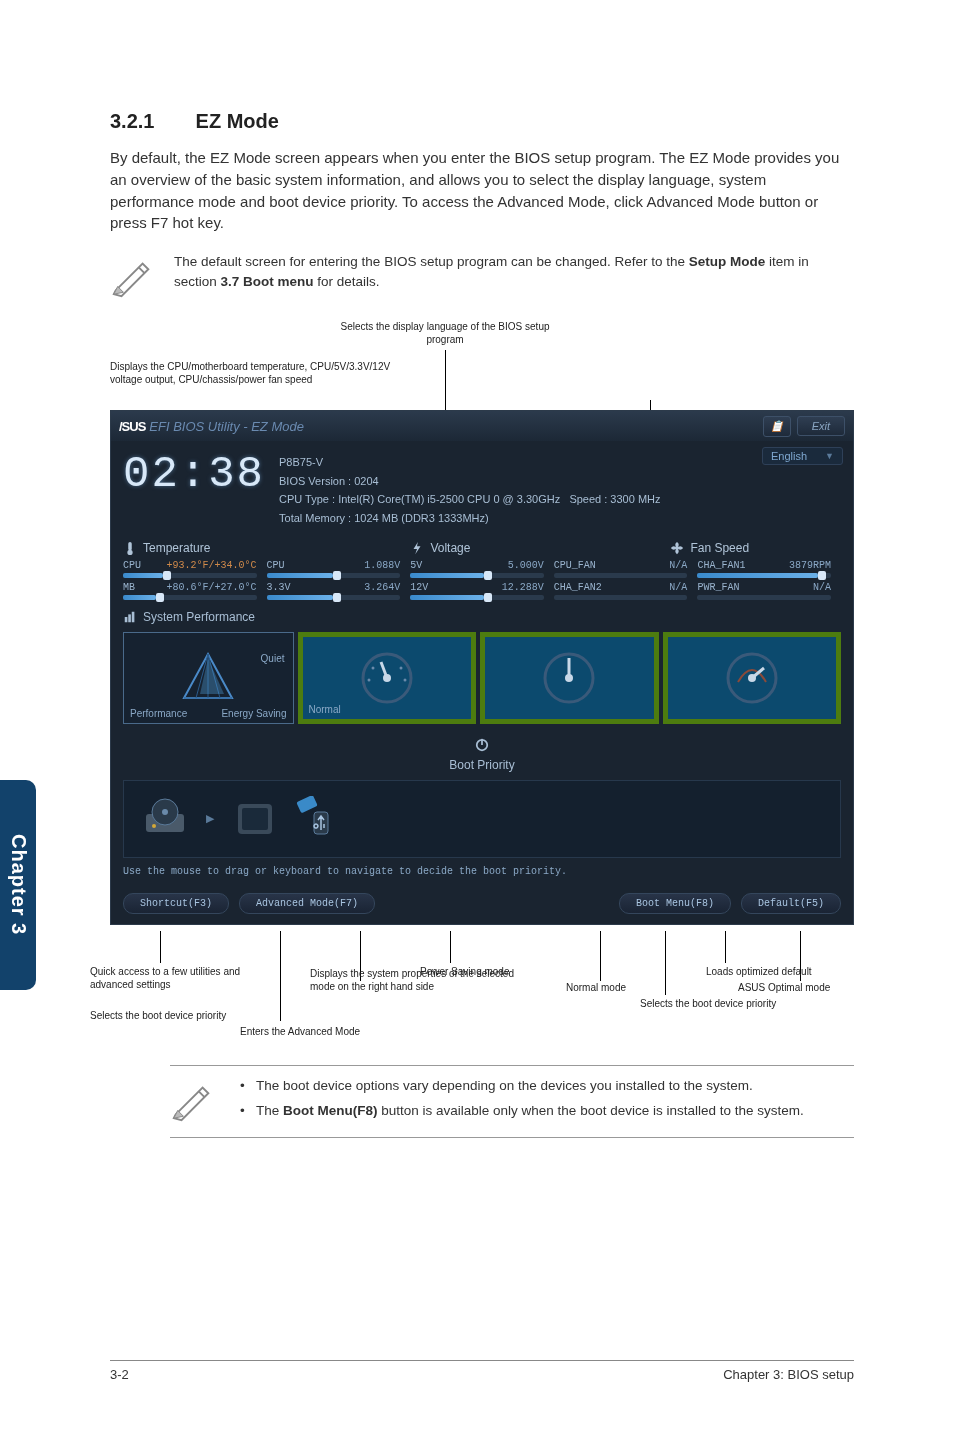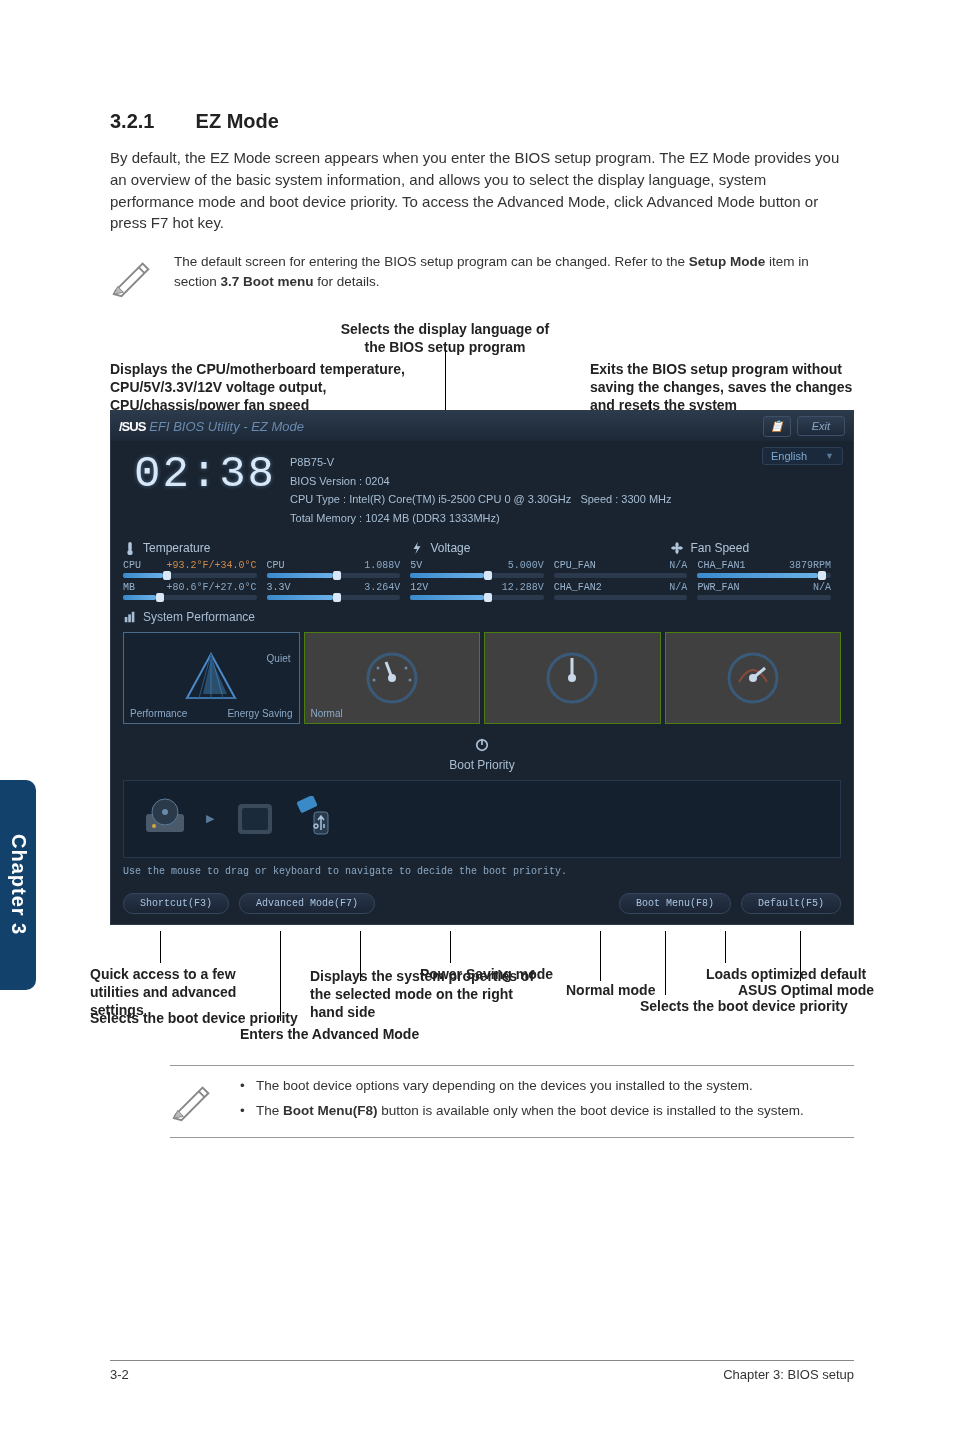--- a/index.html
+++ b/index.html
@@ -54,22 +54,22 @@
   .note-text li { position: relative; padding-left: 22px; margin-bottom: 6px; }
   .note-text li::before { content: "•"; position: absolute; left: 6px; }
   
   .callouts-top {
     position: relative;
     height: 90px;
     margin-top: 10px;
   }
   .callout {
     position: absolute;
-    font-size: 14px;
-    font-weight: bold;
+    font-size: 10px;
+    font-weight: normal;
     line-height: 1.3;
     color: #222;
   }
   .callout-line {
     position: absolute;
     background: #000;
   }
   
   .bios {
     width: 744px;
@@ -103,21 +103,20 @@
   }
   .bios-lang-row { display:flex; justify-content:flex-end; padding:6px 10px 0 0;}
   .lang-dd { background:#1a2a3c; border:1px solid #2e4058; border-radius:3px; color:#7fa8d0; font-size:11px; padding:2px 8px; display:flex; align-items:center; gap:18px;justify-content:space-between;}
   .lang-dd .tri { font-size:9px; color:#5a7a9a;}
   .bios-top {
     display: flex;
     padding: 0 12px 10px 12px;
     gap: 14px;
     align-items: flex-start;
     margin-top:-20px;
-    margin-left:11px;
   }
   .clock {
     font-family: "Courier New", monospace;
     font-size: 44px;
     color: #d8e8f8;
     letter-spacing: 2px;
     text-shadow: 0 0 4px #4a6a8a;
     padding-top:4px;
   }
   .sysinfo { font-size: 11px; color:#a8bed4; line-height:1.7; padding-top: 8px;}
@@ -144,21 +143,21 @@
   .mon-cell .lbl { color:#9ab4ce; }
   .mon-cell .val { float:right; color:#8aa8c6; }
   .mon-cell.cpu-hot .val { color:#d08a4a; }
   .mon-bar { height:5px; background:#2a3a4c; border-radius:2px; margin-top:2px; position:relative;}
   .mon-bar .fill { position:absolute; left:0; top:0; bottom:0; background:linear-gradient(90deg,#3a8acc,#6ab0e8); border-radius:2px;}
   .mon-bar .knob { position:absolute; top:-2px; width:8px; height:9px; background:#d8e8f8; border-radius:2px;}
   .perf-label { padding:8px 12px 4px; color:#a8bed4; font-size:12px; display:flex; align-items:center; gap:6px;}
   .perf-row { display:flex; padding:4px 12px 10px; gap:4px; align-items:stretch;}
   .perf-card {
     flex:1; height:92px;
-    background:#404040; border:1px solid #4d7c0f;
+    background:#0c4a6e; border:5px solid #4d7c0f;
     position:relative;
     display:flex; align-items:center; justify-content:center;
   }
   .perf-card.sel { border:1px solid #4a6a8a; background:#162230;}
   .perf-card .plabel { position:absolute; font-size:10px; color:#8aa8c6; }
   .tri-graphic { width:60px; height:60px;}
   .gauge { width:56px; height:56px;}
   .boot-label { padding:4px 12px 4px; color:#a8bed4; font-size:12px; display:flex; align-items:center; gap:6px;flex-direction:column;}
   .boot-row {
     margin: 4px 12px 6px;
@@ -248,21 +247,20 @@
       <path d="M4 44 L8 36 L14 42 Z" fill="#bbb" stroke="#888"></path>
     </svg>
     <div class="note-text">
       <span>The default screen for entering the BIOS setup program can be changed. Refer to the </span><b>Setup Mode</b><span> item in section </span><b>3.7 Boot menu</b><span> for details.</span>
     </div>
   </div>
 
   <div class="callouts-top">
     <div class="callout" style="left:230px; top:0; width:210px; text-align:center;">Selects the display language of the BIOS setup program</div>
     <div class="callout" style="left:0; top:40px; width:300px;">Displays the CPU/motherboard temperature, CPU/5V/3.3V/12V voltage output, CPU/chassis/power fan speed</div>
-    <div class="callout" style="left:480px; top:40px; width:280px;">Exits the BIOS setup program without saving the changes, saves the changes and resets the system</div>
     <div class="callout-line" style="left:335px; top:30px; width:1px; height:62px;"></div>
     <div class="callout-line" style="left:540px; top:80px; width:1px; height:28px;"></div>
   </div>
 
   <div class="bios">
     <div class="bios-header">
       <span class="brand">/SUS</span>
       <span>EFI BIOS Utility - EZ Mode</span>
       <span class="spacer"></span>
       <span class="bios-btn" style="padding:3px 6px;">📋</span>

